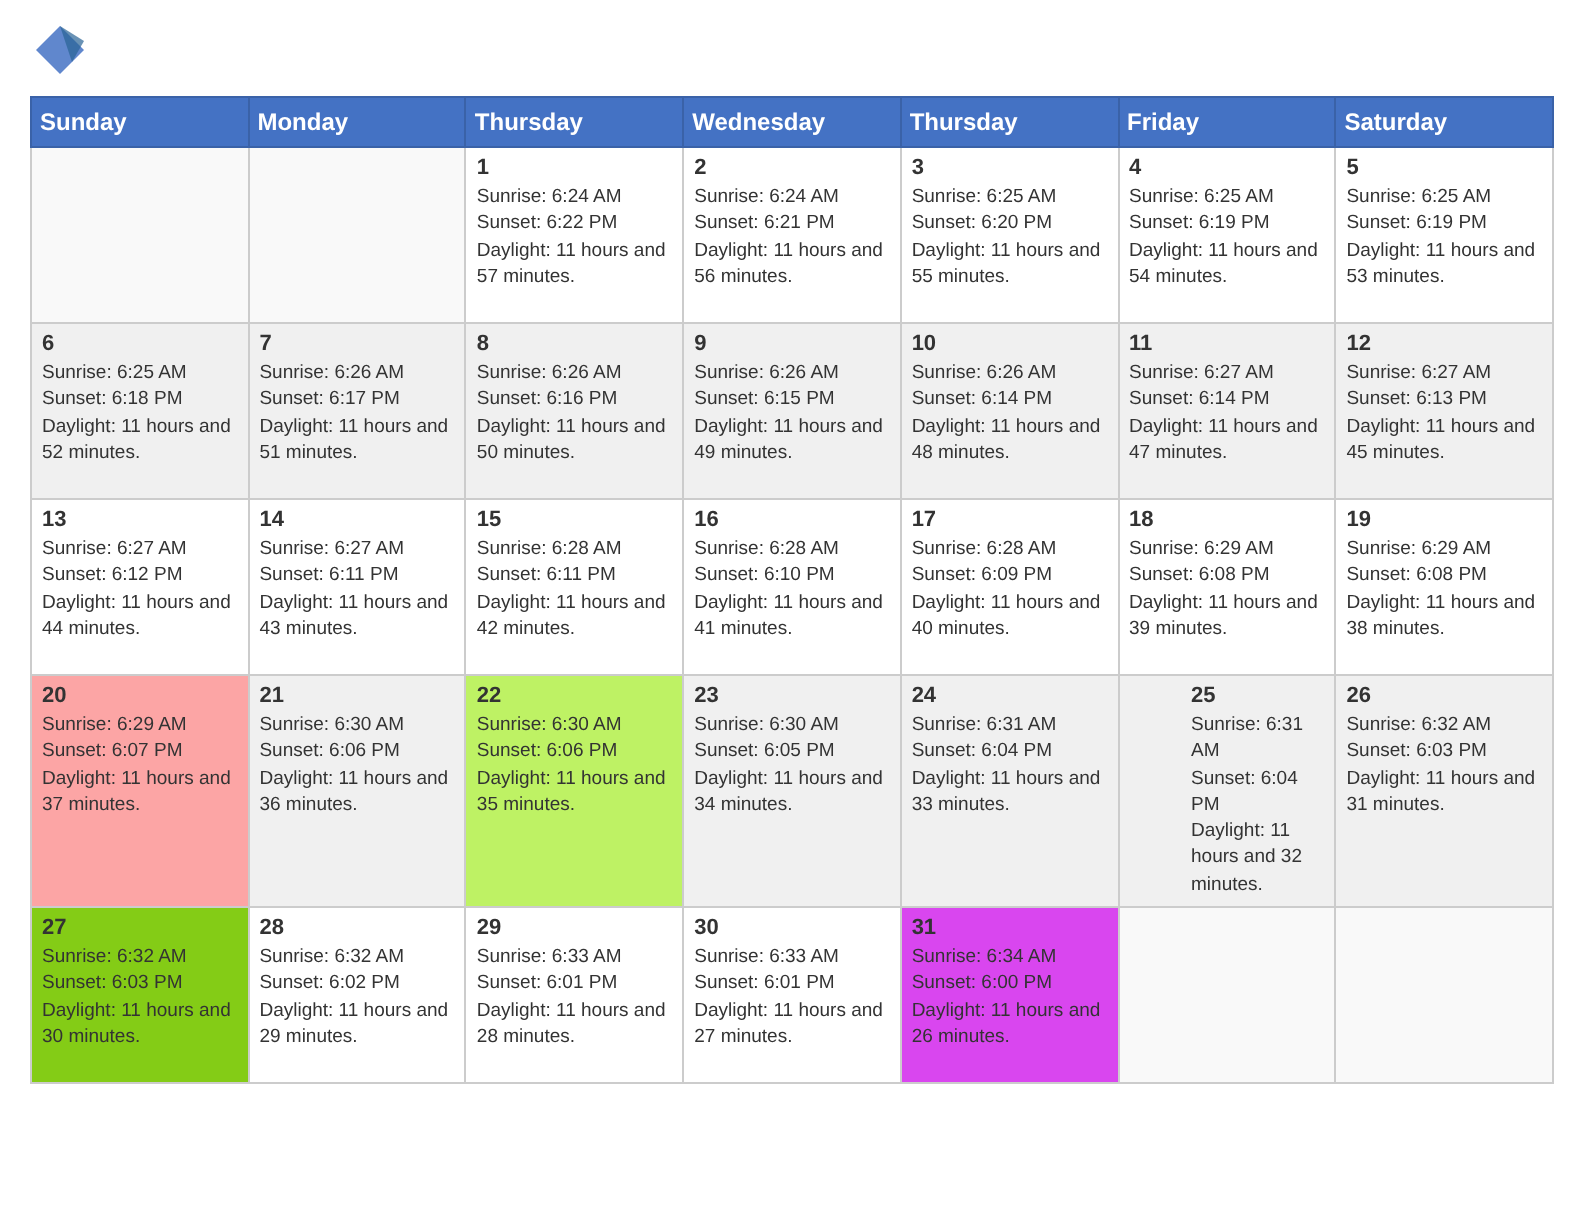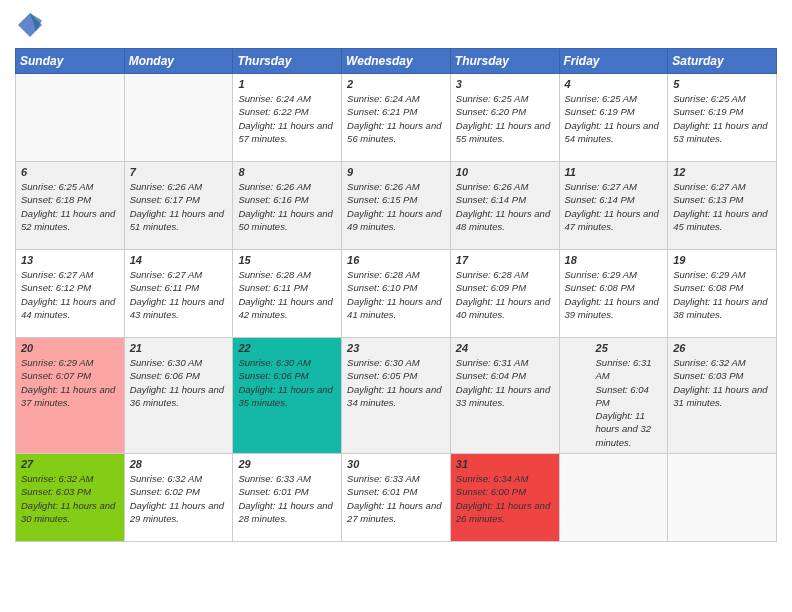--- a/index.html
+++ b/index.html
@@ -49,21 +49,20 @@
     }
     .location {
       font-size: 15px;
       color: #555;
       margin-top: 2px;
     }
     .calendar {
       width: 100%;
       border-collapse: collapse;
       border: 1px solid #ccc;
-      font-style: italic;
     }
     .calendar th {
       background-color: #4472c4;
       color: #fff;
       font-size: 12px;
       font-weight: bold;
       padding: 5px 4px;
       text-align: left;
       border: 1px solid #3a62a8;
     }
@@ -220,21 +219,21 @@
         </tr>
         <tr>
           <td style="background: #fca5a5;">
             <span class="day-num">20</span>
             <div class="day-info">Sunrise: 6:29 AM<br>Sunset: 6:07 PM<br>Daylight: 11 hours and 37 minutes.</div>
           </td>
           <td style="background: rgb(240, 240, 240);">
             <span class="day-num">21</span>
             <div class="day-info">Sunrise: 6:30 AM<br>Sunset: 6:06 PM<br>Daylight: 11 hours and 36 minutes.</div>
           </td>
-          <td style="background: #14b8a6;">
+          <td style="background: #bef264;">
             <span class="day-num">22</span>
             <div class="day-info">Sunrise: 6:30 AM<br>Sunset: 6:06 PM<br>Daylight: 11 hours and 35 minutes.</div>
           </td>
           <td style="background: rgb(240, 240, 240);">
             <span class="day-num">23</span>
             <div class="day-info">Sunrise: 6:30 AM<br>Sunset: 6:05 PM<br>Daylight: 11 hours and 34 minutes.</div>
           </td>
           <td style="background: rgb(240, 240, 240);">
             <span class="day-num">24</span>
             <div class="day-info">Sunrise: 6:31 AM<br>Sunset: 6:04 PM<br>Daylight: 11 hours and 33 minutes.</div>
@@ -258,21 +257,21 @@
             <div class="day-info">Sunrise: 6:32 AM<br>Sunset: 6:02 PM<br>Daylight: 11 hours and 29 minutes.</div>
           </td>
           <td style="background: rgb(255, 255, 255);">
             <span class="day-num">29</span>
             <div class="day-info">Sunrise: 6:33 AM<br>Sunset: 6:01 PM<br>Daylight: 11 hours and 28 minutes.</div>
           </td>
           <td style="background: rgb(255, 255, 255);">
             <span class="day-num">30</span>
             <div class="day-info">Sunrise: 6:33 AM<br>Sunset: 6:01 PM<br>Daylight: 11 hours and 27 minutes.</div>
           </td>
-          <td style="background: #ef4444;">
+          <td style="background: #d946ef;">
             <span class="day-num">31</span>
             <div class="day-info">Sunrise: 6:34 AM<br>Sunset: 6:00 PM<br>Daylight: 11 hours and 26 minutes.</div>
           </td>
           <td class="empty-cell" style="background: rgb(250, 250, 250);"></td>
           <td class="empty-cell" style="background: rgb(250, 250, 250);"></td>
         </tr>
       </tbody>
   </table>
 </div>
 

